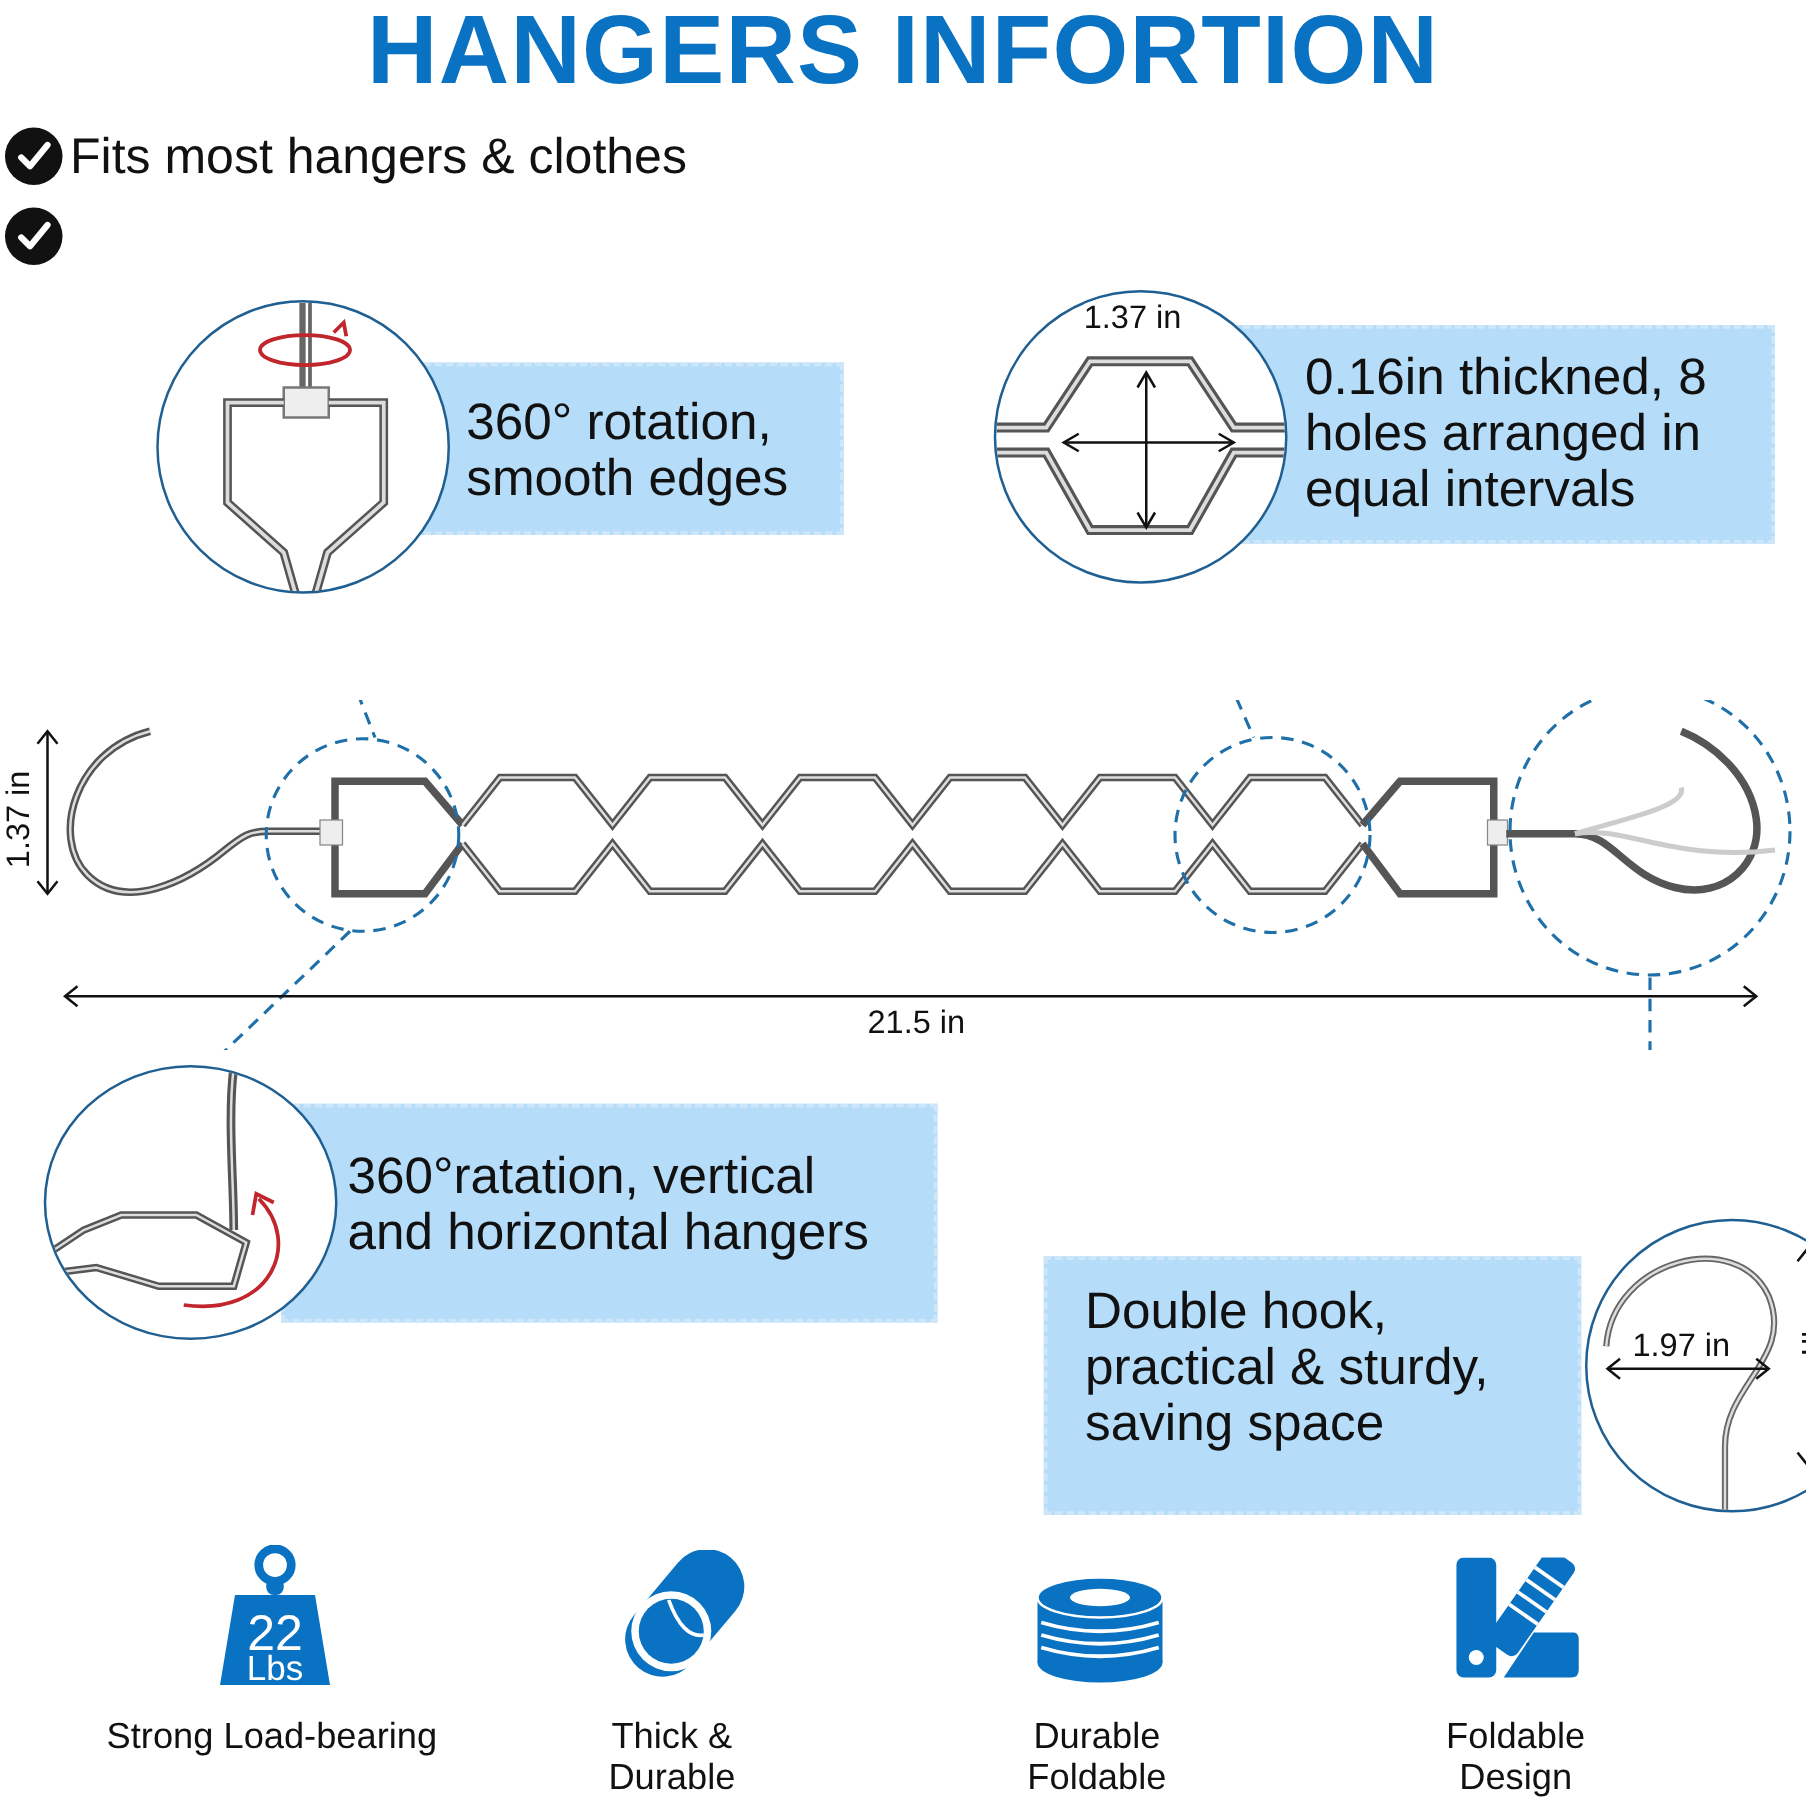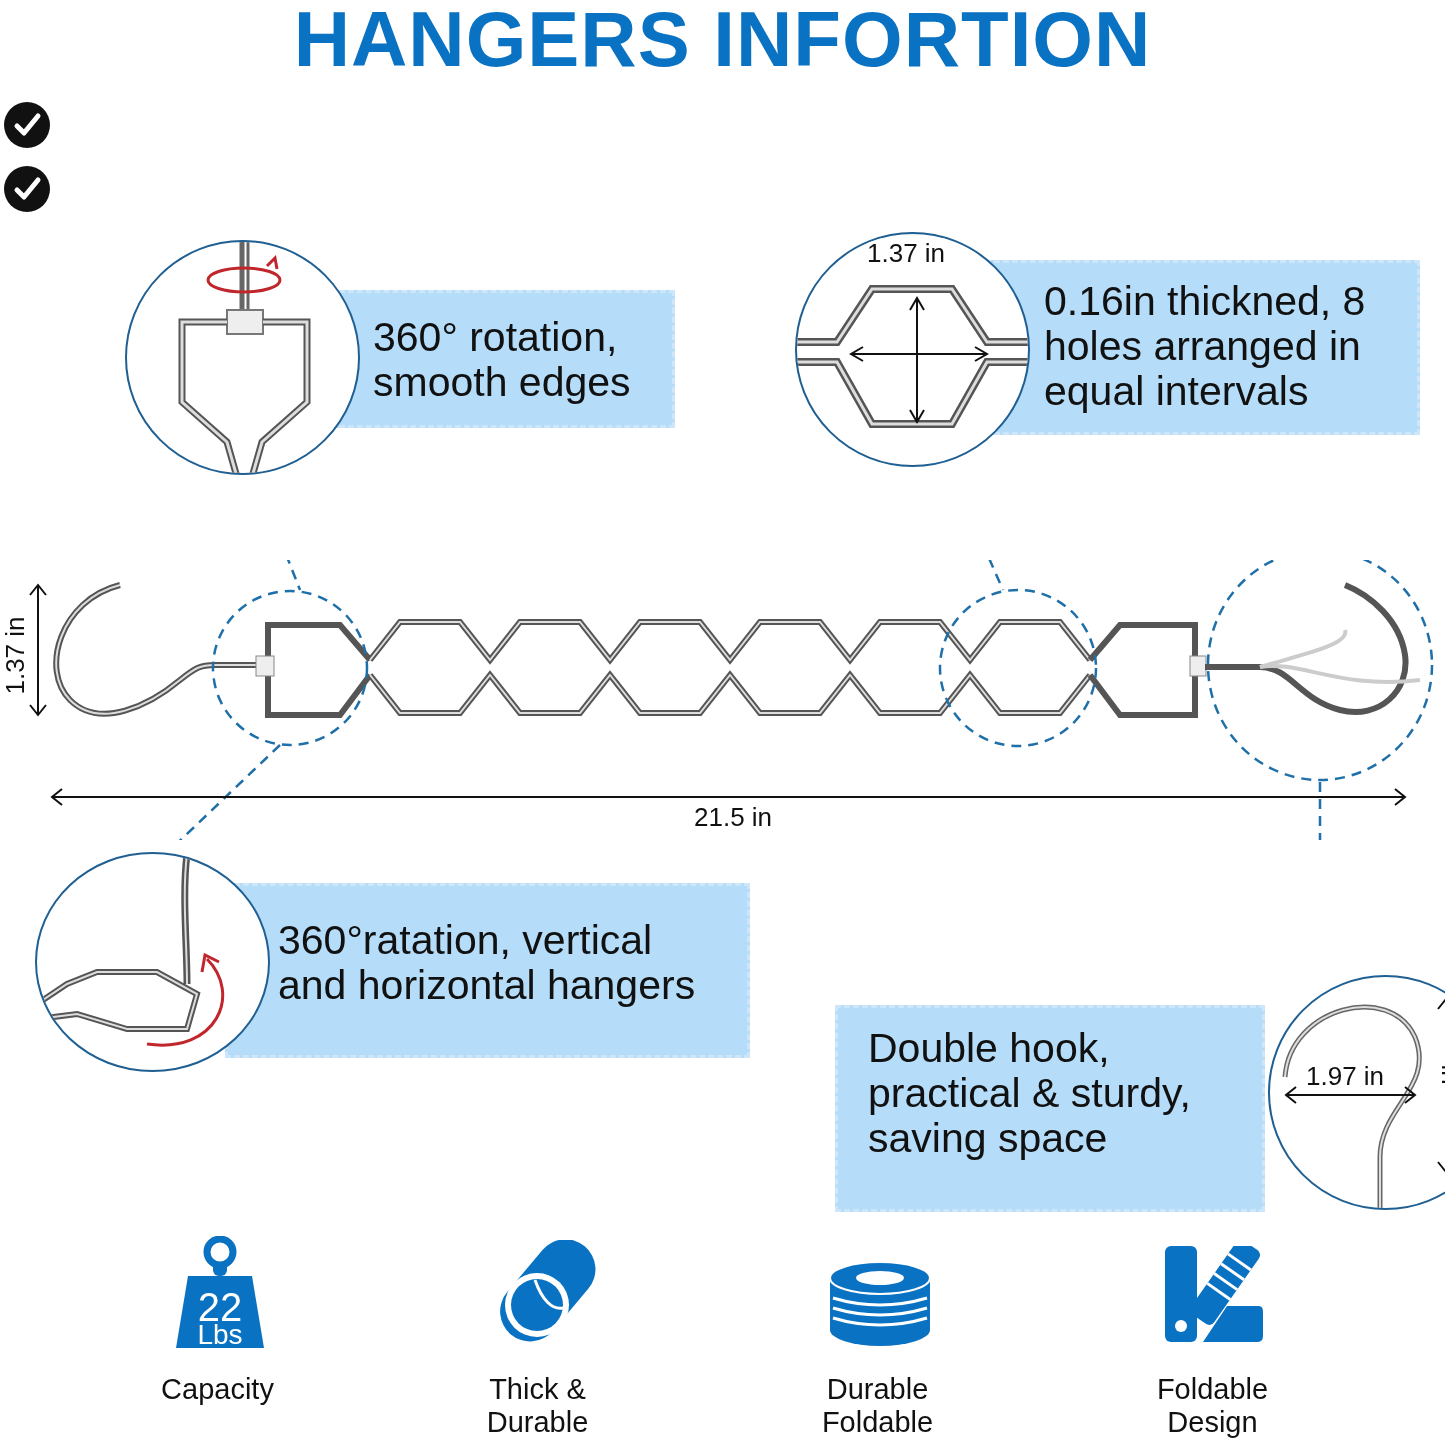--- a/index.html
+++ b/index.html
@@ -18,20 +18,21 @@
 <body>
 
 <div class="abs title">HANGERS INFORTION</div>
 
 <div class="abs check-row" style="top:102px;">
   <span class="check-icon">
     <svg width="30" height="30" viewBox="0 0 30 30">
         <path d="M5 16 L12 23 L26 6" stroke="#fff" stroke-width="5" fill="none" stroke-linecap="round" stroke-linejoin="round"></path>
       </svg>
   </span>
+  <span>Fits most hangers &amp; clothes</span>
 </div>
 <div class="abs check-row" style="top:166px;">
   <span class="check-icon">
     <svg width="30" height="30" viewBox="0 0 30 30">
         <path d="M5 16 L12 23 L26 6" stroke="#fff" stroke-width="5" fill="none" stroke-linecap="round" stroke-linejoin="round"></path>
       </svg>
   </span>
 </div>
 
 <div class="abs callout" style="left:330px;top:290px;width:345px;height:138px;padding:22px 0 0 40px;white-space:pre-line;">360° rotation,
@@ -141,21 +142,21 @@
 <div class="abs" style="left:170px;top:1236px;width:100px;height:115px;">
   <svg width="100" height="115" viewBox="0 0 100 115">
     <circle cx="50" cy="16" r="13" fill="none" stroke="#0a72c2" stroke-width="7"></circle>
     <rect x="43" y="26" width="14" height="14" rx="6" fill="#0a72c2"></rect>
     <path d="M18 40 H82 L94 112 H6 Z" fill="#0a72c2"></path>
   </svg>
   <span class="abs" style="left:0;width:100px;top:58px;text-align:center;color:#fff;font-size:40px;line-height:26px;">22</span>
   <span class="abs" style="left:0;width:100px;top:86px;text-align:center;color:#fff;font-size:28px;line-height:26px;">Lbs</span>
 </div>
 <div class="abs feat" style="left:60px;width:315px;top:1373px;">
-  <div>Capacity</div>
+  <div>Strong Load-bearing</div>
 </div>
 
 <div class="abs" style="left:497px;top:1240px;width:105px;height:105px;">
   <svg width="105" height="105" viewBox="0 0 105 105">
     <rect x="20" y="-6" width="60" height="115" rx="30" transform="rotate(40 52 52)" fill="#0a72c2"></rect>
     <circle cx="40" cy="65" r="32" fill="#fff"></circle>
     <circle cx="40" cy="65" r="26" fill="#0a72c2"></circle>
     <path d="M38 40 C45 60 55 70 66 68" fill="none" stroke="#fff" stroke-width="3"></path>
   </svg>
 </div>

